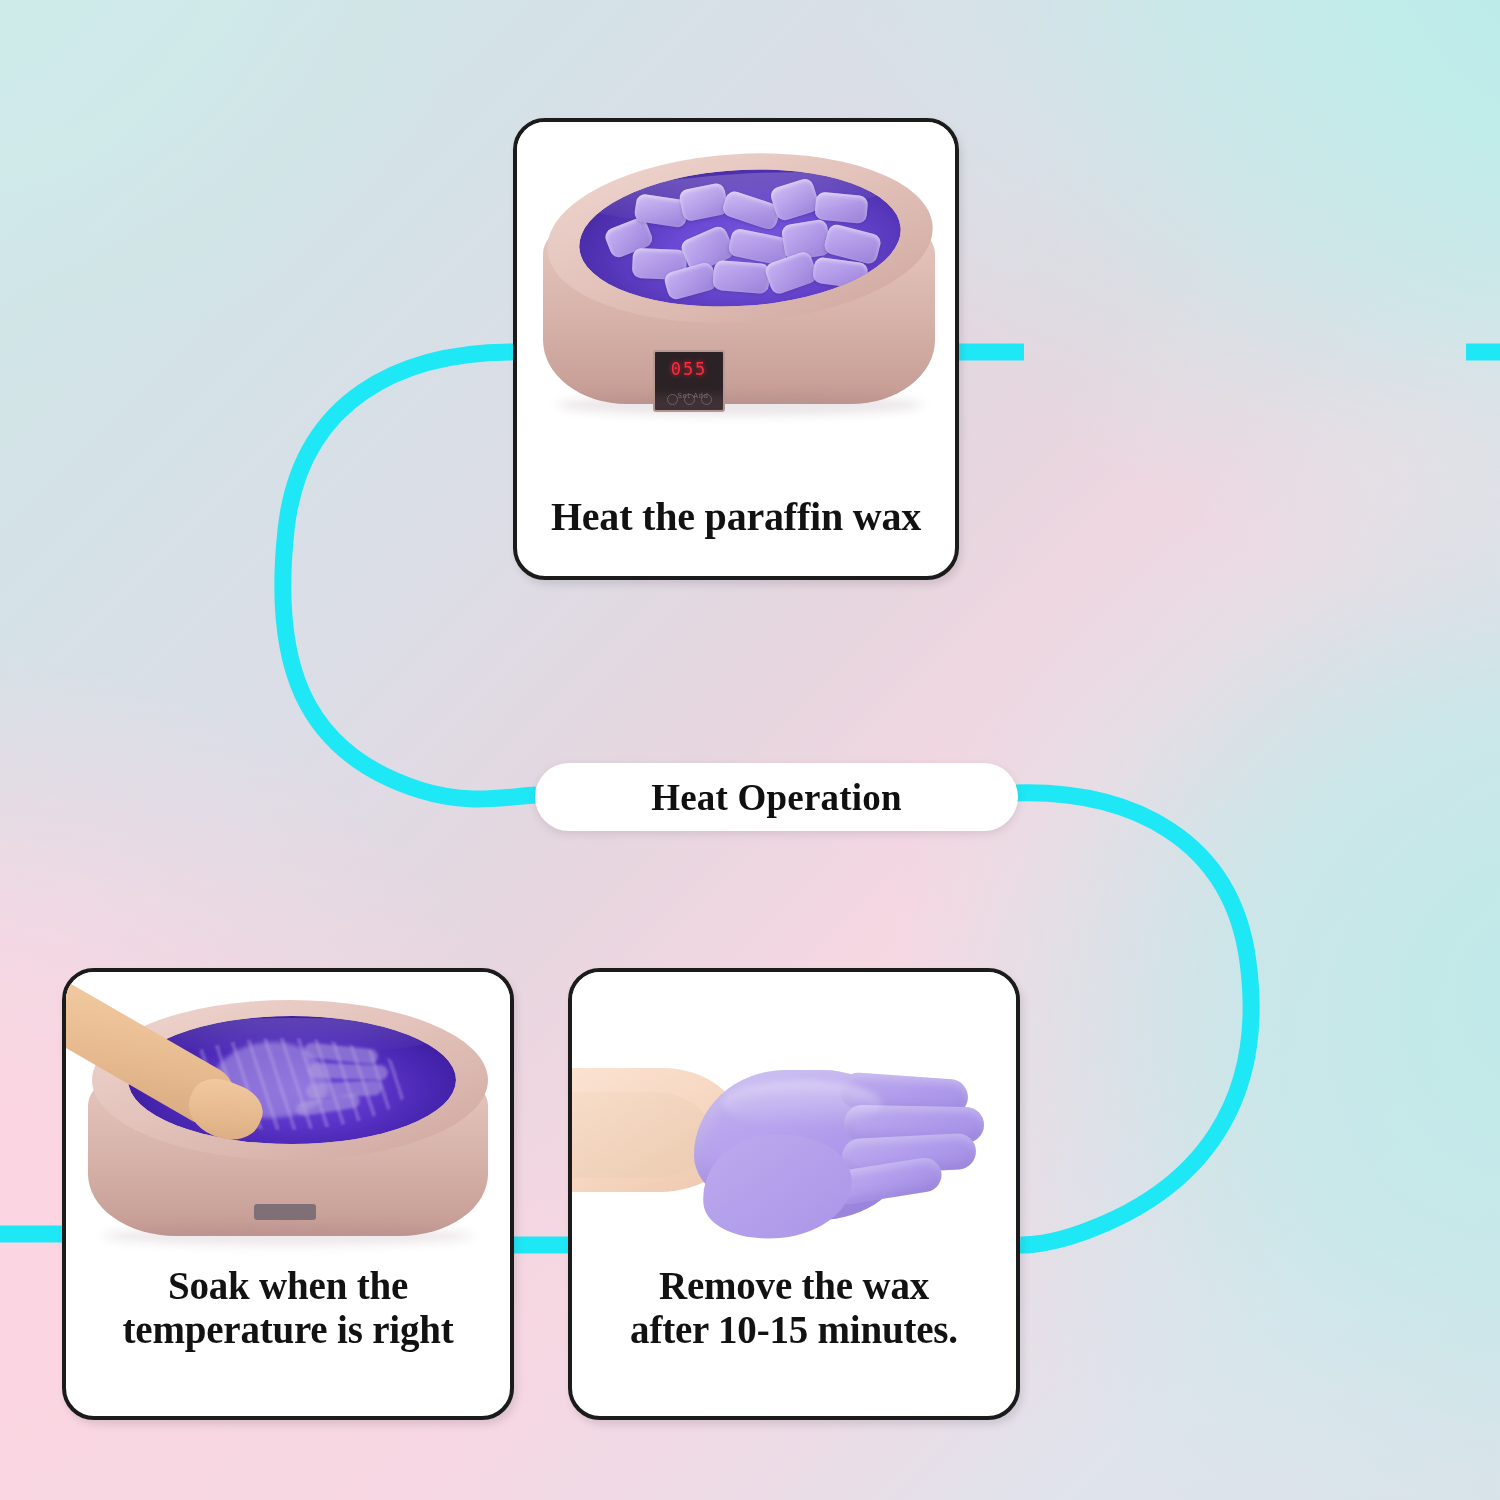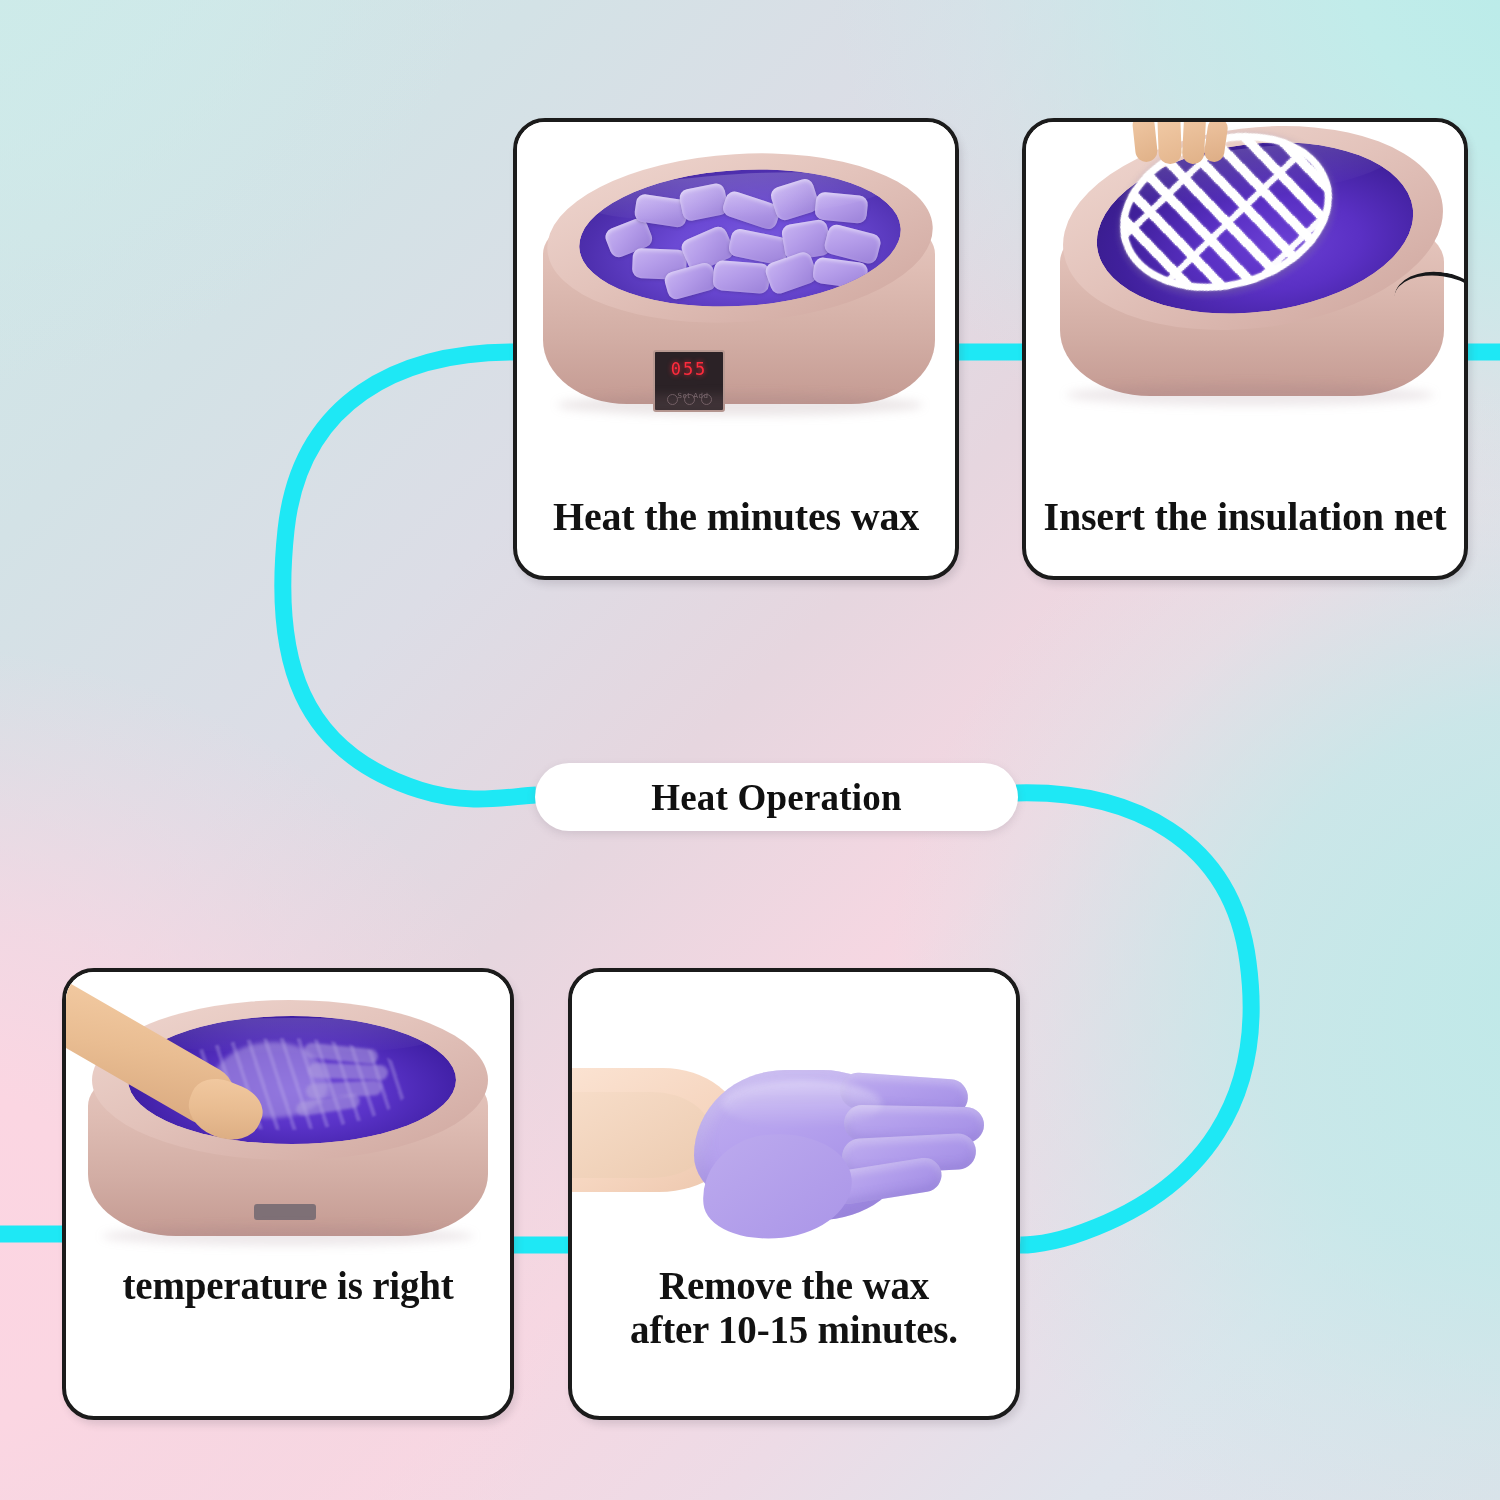--- a/index.html
+++ b/index.html
@@ -353,50 +353,23 @@
           <div class="led">055</div>
           <div class="ctrl-sub">Set  Add</div>
           <div class="ctrl-dot" style="left:12px;"></div>
           <div class="ctrl-dot" style="left:29px;"></div>
           <div class="ctrl-dot" style="left:46px;"></div>
         </div>
 
         <div style="position:absolute; left:40px; top:272px; width:366px; height:22px; border-radius:50%; background:rgba(150,120,130,0.18); filter:blur(5px);"></div>
       </div>
     </div>
-    <div class="panel-caption">Heat the minutes wax</div>
+    <div class="panel-caption">Heat the paraffin wax</div>
   </div>
 
-  <div class="panel" id="panel-insert">
-    <div class="panel-photo">
-      <div class="stage">
-
-        <div class="tub-body" style="left:34px; top:96px; width:384px; height:178px; border-radius:78px 78px 90px 90px / 44px 44px 66px 66px;"></div>
-        <div class="tub-rim" style="left:36px; top:6px; width:382px; height:200px; transform: rotate(-7deg);"></div>
-        <div class="tub-inner" style="left:70px; top:22px; width:318px; height:168px; transform: rotate(-7deg);">
-          <div class="wax-pool"></div>
-          <div class="gloss" style="left:14px; top:4px; width:290px; height:50px; opacity:0.30;"></div>
-        </div>
-
-        <div class="net" style="left:92px; top:14px; width:216px; height:152px; transform: rotate(-16deg);">
-          <div class="net-cross"></div>
-          <div class="net-ring"></div>
-        </div>
-
-        <div style="position:absolute; left:108px; top:-8px; width:22px; height:48px; border-radius:12px; background:linear-gradient(160deg,#f0c8a4,#e0b188); transform:rotate(-6deg);"></div>
-        <div style="position:absolute; left:132px; top:-14px; width:23px; height:56px; border-radius:12px; background:linear-gradient(160deg,#f3cda9,#e4b68e); transform:rotate(-2deg);"></div>
-        <div style="position:absolute; left:157px; top:-10px; width:22px; height:52px; border-radius:12px; background:linear-gradient(160deg,#f0c8a4,#e0b188); transform:rotate(3deg);"></div>
-        <div style="position:absolute; left:180px; top:-4px; width:20px; height:44px; border-radius:12px; background:linear-gradient(160deg,#eec4a0,#ddad85); transform:rotate(8deg);"></div>
-
-        <div class="cord" style="left:368px; top:150px; width:90px; height:56px; transform: rotate(8deg);"></div>
-        <div style="position:absolute; left:40px; top:262px; width:368px; height:22px; border-radius:50%; background:rgba(150,120,130,0.16); filter:blur(5px);"></div>
-      </div>
-    </div>
-    <div class="panel-caption">Insert the insulation net</div>
-  </div>
 
   <div class="panel" id="panel-soak">
     <div class="panel-photo">
       <div class="stage">
 
         <div class="tub-body" style="left:22px; top:92px; width:400px; height:172px; border-radius:76px 76px 88px 88px / 42px 42px 62px 62px;"></div>
         <div class="tub-rim" style="left:26px; top:28px; width:396px; height:160px;"></div>
         <div class="tub-inner" style="left:62px; top:44px; width:328px; height:128px;">
           <div class="wax-pool" style="background: radial-gradient(ellipse at 52% 58%, #6b45d8 0%, #5a33c8 34%, #3f1fa4 70%, #2e1682 100%);"></div>
 
@@ -413,20 +386,21 @@
         </div>
 
         <div class="forearm" style="left:-26px; top:-6px; width:236px; height:58px; transform: rotate(30deg); transform-origin: left top; border-radius: 0 28px 26px 0;"></div>
         <div class="forearm" style="left:122px; top:110px; width:74px; height:56px; border-radius:42% 40% 50% 48%; transform:rotate(22deg);"></div>
 
         <div style="position:absolute; left:188px; top:232px; width:62px; height:16px; border-radius:3px; background:#7e7076;"></div>
         <div style="position:absolute; left:36px; top:254px; width:372px; height:20px; border-radius:50%; background:rgba(150,120,130,0.16); filter:blur(5px);"></div>
       </div>
     </div>
     <div class="panel-caption">
+      <div>Soak when the</div>
       <div>temperature is right</div>
     </div>
   </div>
 
   <div class="panel" id="panel-remove">
     <div class="panel-photo">
       <div class="stage">
 
         <div class="skin-wrist" style="left:-10px; top:96px; width:180px; height:124px; border-radius:0 44% 46% 0 / 0 50% 50% 0;"></div>
         <div class="skin-wrist" style="left:-10px; top:120px; width:150px; height:86px; border-radius:0 40% 40% 0 / 0 50% 50% 0; background:linear-gradient(150deg,#f7ddc9,#eccbb0);"></div>

